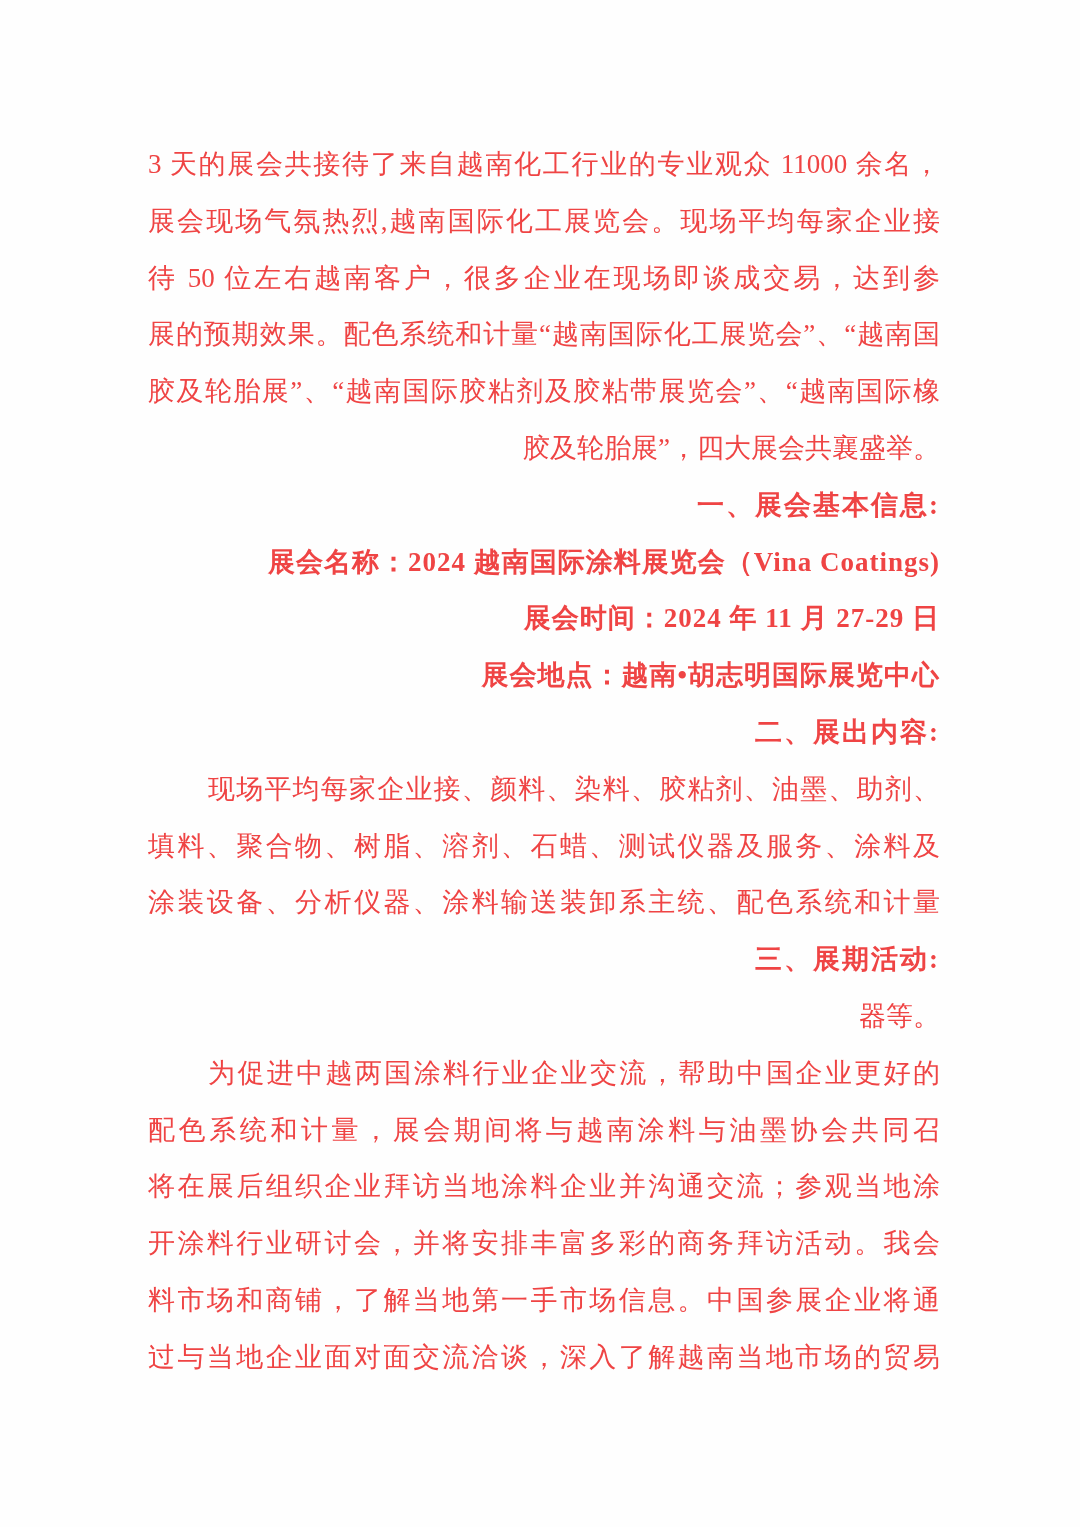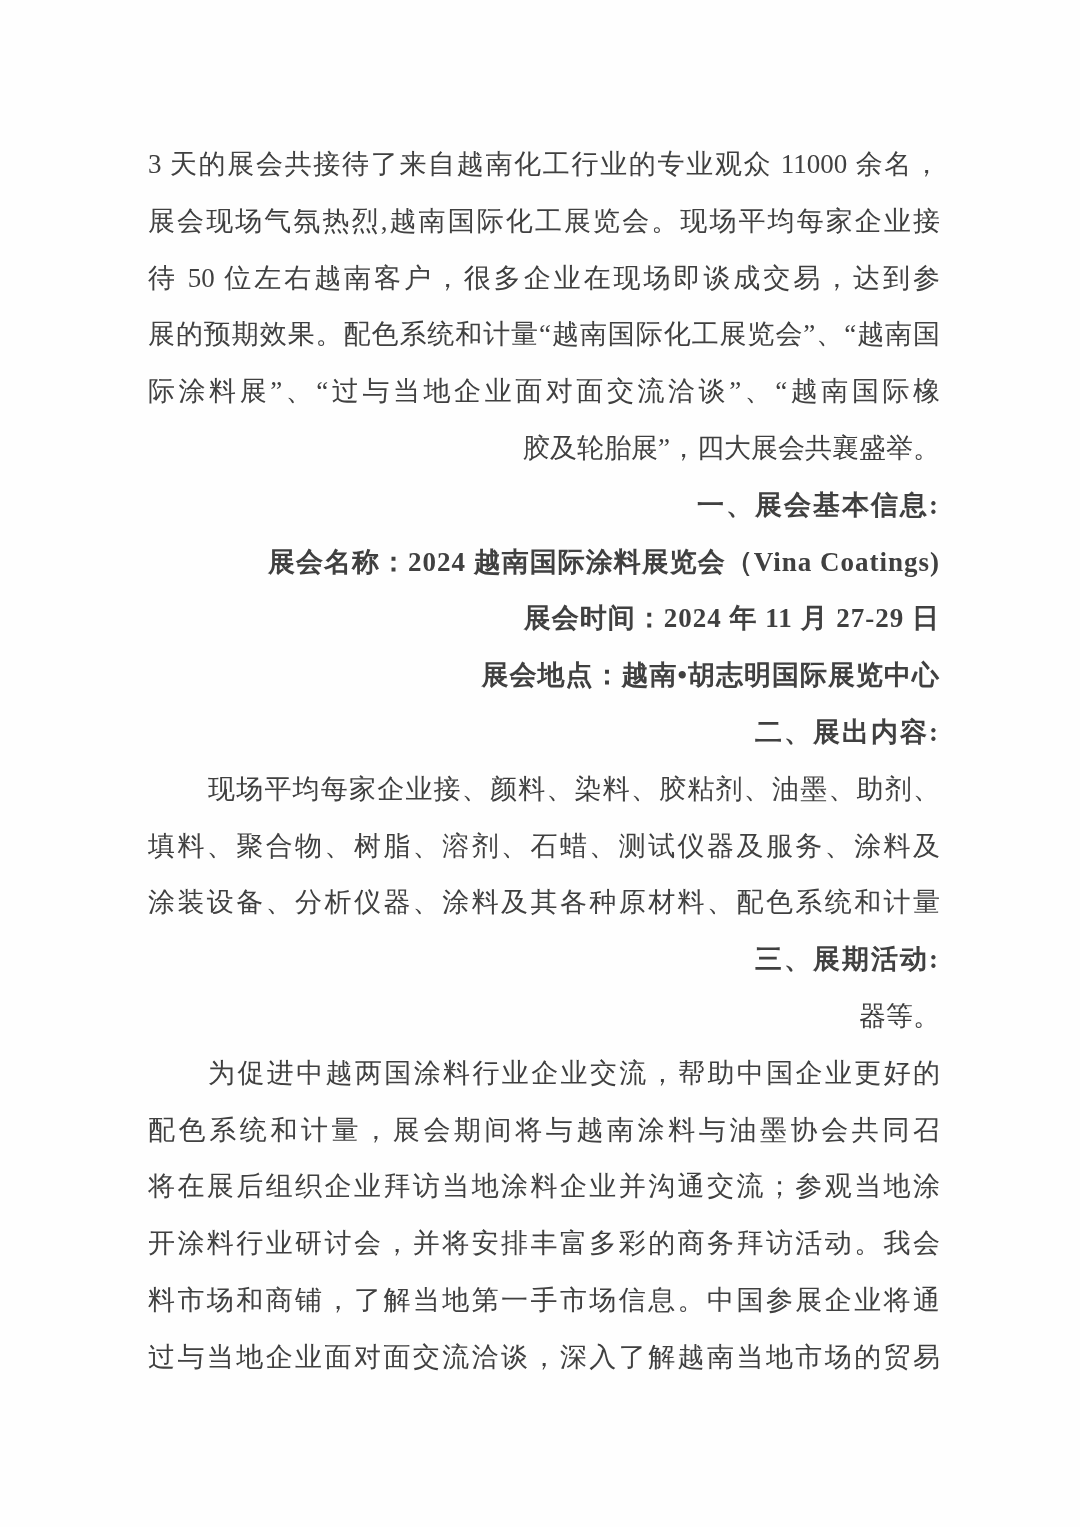--- a/index.html
+++ b/index.html
@@ -11,21 +11,21 @@
     height: 1527px;
     background: #ffffff;
     overflow: hidden;
   }
   .page {
     position: relative;
     width: 1080px;
     height: 1527px;
     background: #fefefe;
     font-family: "Liberation Serif", "DejaVu Serif", serif;
-    color: #404040;
+    color: #ef4444;
   }
   .content {
     position: absolute;
     left: 148px;
     top: 136px;
     width: 792px;
     font-size: 27px;
     line-height: 56.8px;
   }
   .line {
@@ -60,32 +60,32 @@
 </head>
 <body>
 
 <div class="page">
   <div class="content">
 
     <div class="line j">3 天的展会共接待了来自越南化工行业的专业观众 11000 余名，</div>
     <div class="line j">展会现场气氛热烈,越南国际化工展览会。现场平均每家企业接</div>
     <div class="line j">待 50 位左右越南客户，很多企业在现场即谈成交易，达到参</div>
     <div class="line j">展的预期效果。配色系统和计量“越南国际化工展览会”、“越南国</div>
-    <div class="line j">际涂料展”、“过与当地企业面对面交流洽谈”、“越南国际橡</div>
+    <div class="line j">胶及轮胎展”、“越南国际胶粘剂及胶粘带展览会”、“越南国际橡</div>
     <div class="line l">胶及轮胎展”，四大展会共襄盛举。</div>
 
     <div class="line l heading">一、展会基本信息:</div>
     <div class="line l detail">展会名称：2024 越南国际涂料展览会（Vina Coatings)</div>
     <div class="line l detail">展会时间：2024 年 11 月 27-29 日</div>
     <div class="line l detail">展会地点：越南•胡志明国际展览中心</div>
 
     <div class="line l heading">二、展出内容:</div>
     <div class="line j indent2">现场平均每家企业接、颜料、染料、胶粘剂、油墨、助剂、</div>
     <div class="line j">填料、聚合物、树脂、溶剂、石蜡、测试仪器及服务、涂料及</div>
-    <div class="line j">涂装设备、分析仪器、涂料及其各种原材料、配色系统和计量</div>
+    <div class="line j">涂装设备、分析仪器、涂料输送装卸系主统、配色系统和计量</div>
     <div class="line l heading">三、展期活动:</div>
 
     <div class="line l">器等。</div>
     <div class="line j indent2">为促进中越两国涂料行业企业交流，帮助中国企业更好的</div>
     <div class="line j">配色系统和计量，展会期间将与越南涂料与油墨协会共同召</div>
     <div class="line j">将在展后组织企业拜访当地涂料企业并沟通交流；参观当地涂</div>
     <div class="line j">开涂料行业研讨会，并将安排丰富多彩的商务拜访活动。我会</div>
     <div class="line j">料市场和商铺，了解当地第一手市场信息。中国参展企业将通</div>
     <div class="line j">过与当地企业面对面交流洽谈，深入了解越南当地市场的贸易</div>
 

